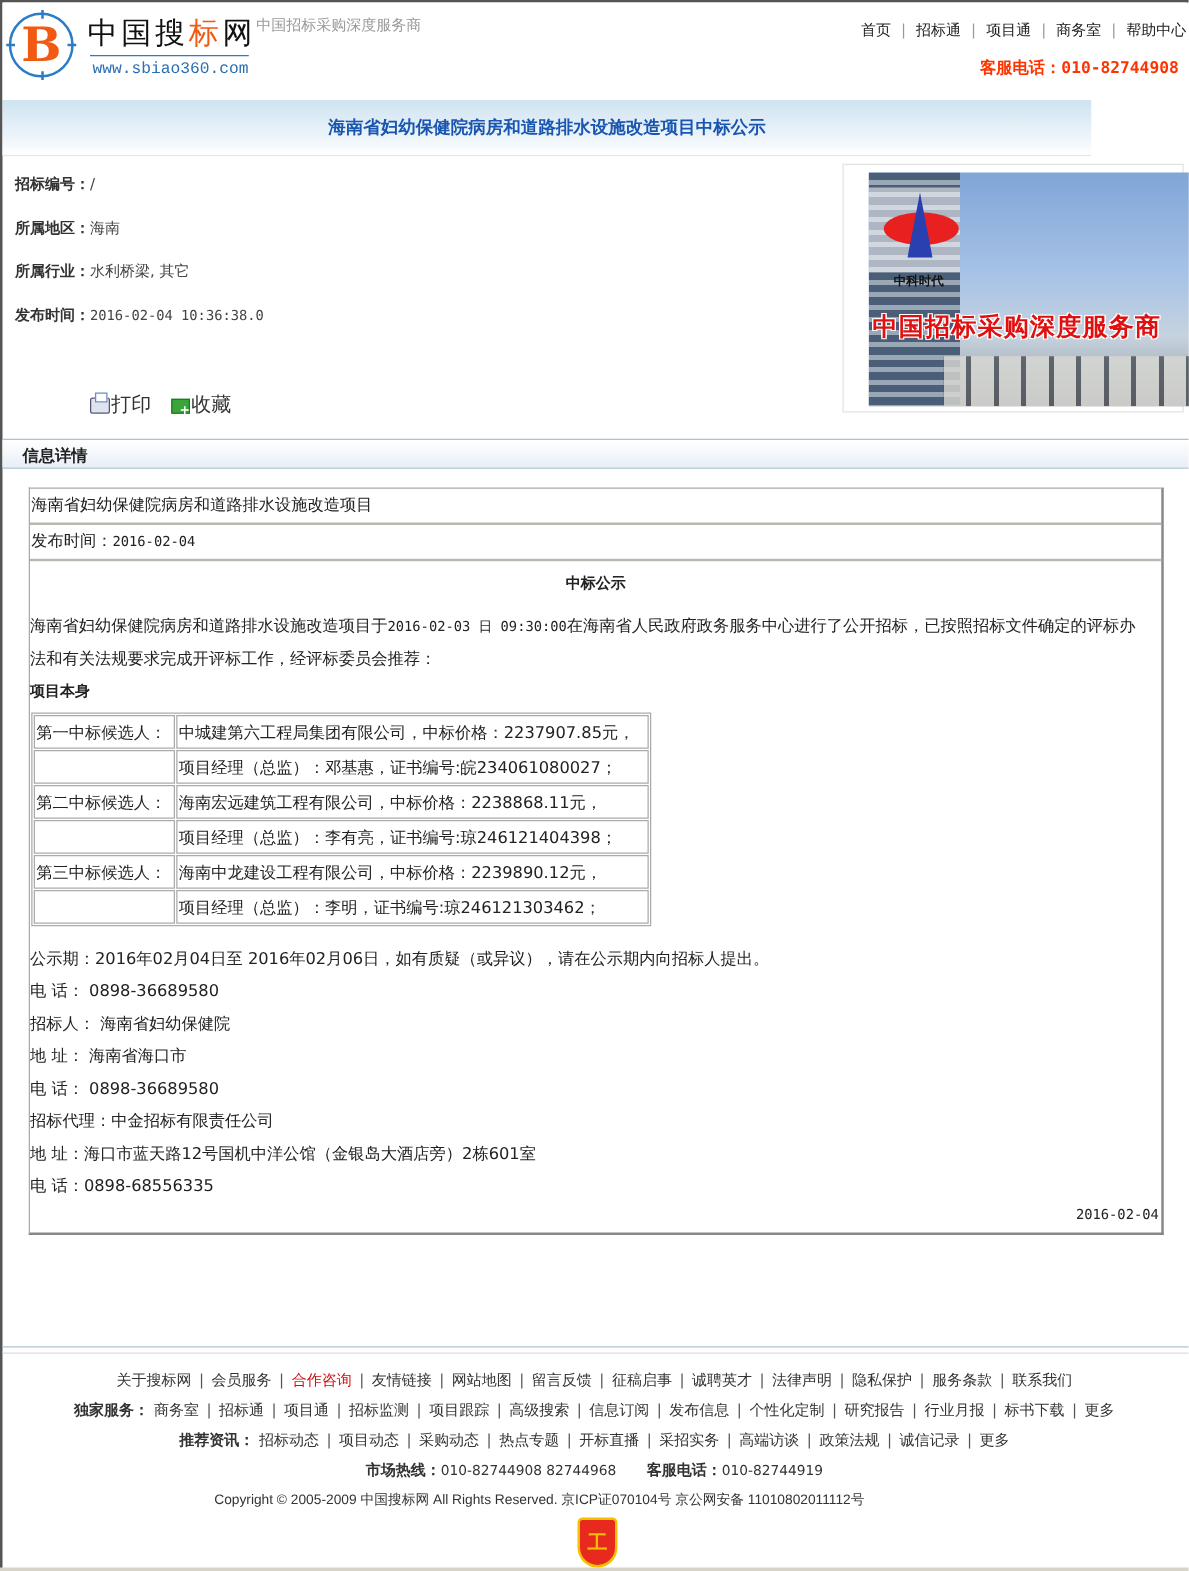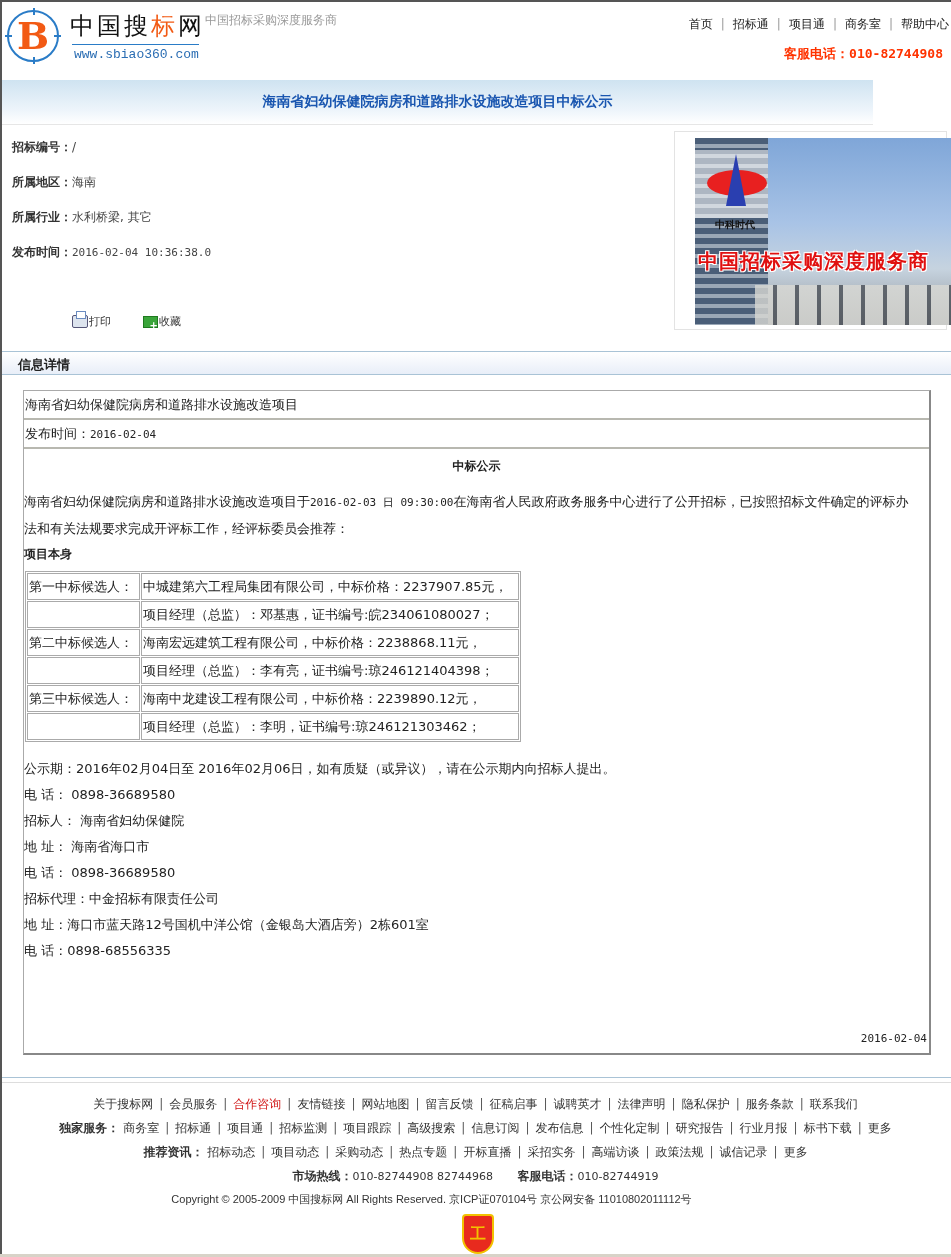--- a/index.html
+++ b/index.html
@@ -47,21 +47,21 @@
     display: flex; align-items: center; justify-content: center;
   }
   .title-bar h1 { font-size: 14px; font-weight: bold; color: #1a56b0; }
 
   
   .info { position: absolute; left: 12px; top: 138px; }
   .info-row { height: 35px; font-size: 12px; line-height: 18px; }
   .info-row .lbl { font-weight: bold; color: #333; }
   .info-row .val { color: #444; }
   .info-row .val.mono { font-family: "DejaVu Sans Mono", monospace; font-size: 11px; }
-  .actions { position: absolute; left: 72px; top: 314px; display: flex; gap: 32px; font-size: 11px; justify-content: flex-end; }
+  .actions { position: absolute; left: 72px; top: 314px; display: flex; gap: 16px; font-size: 16px; justify-content: flex-end; }
   .actions span.btn { display: flex; align-items: center; cursor: pointer; color: #333; }
   .print-icon { width: 16px; height: 13px; border: 1px solid #557; background: #dde4ee; border-radius: 2px; margin-right: 1px; position: relative; }
   .print-icon::before { content: ""; position: absolute; left: 3px; top: -5px; width: 8px; height: 6px; background: #fff; border: 1px solid #6b8cc0; }
   .fav-icon { width: 15px; height: 12px; background: #3aa53a; border: 1px solid #1f7a1f; margin-right: 1px; position: relative; }
   .fav-icon::after { content: "+"; position: absolute; right: -1px; bottom: -4px; color: #fff; font-weight: bold; font-size: 10px; }
 
   
   .ad-box {
     position: absolute; left: 674px; top: 131px; width: 273px; height: 199px;
     border: 1px solid #e3e3e3; background: #fff;
@@ -82,21 +82,21 @@
   
   .sec-head {
     position: absolute; left: 2px; top: 351px; width: 949px; height: 24px;
     border-top: 1px solid #a9c3d6; border-bottom: 1px solid #a9c3d6;
     background: linear-gradient(#ffffff, #e8eef8);
   }
   .sec-head span { position: absolute; left: 16px; top: 4px; font-size: 13px; font-weight: bold; color: #222; }
 
   
   .content {
-    position: absolute; left: 23px; top: 390px; width: 908px; height: 665px;
+    position: absolute; left: 23px; top: 390px; width: 908px; height: 598px;
     border: 1px solid #aaa; border-right: 2px solid #888; border-bottom: 2px solid #888;
     font-size: 12px; color: #222;
   }
   .crow { border-bottom: 2px solid #b8b8b0; padding-left: 1px; height: 29px; line-height: 27px; font-size: 13px; }
   .mono { font-family: "DejaVu Sans Mono", monospace; font-size: 11px; }
   .ann-title { text-align: center; font-weight: bold; font-size: 12px; margin-top: 9px; }
   .para { margin-top: 14px; line-height: 26px; font-size: 13px; padding-right: 16px; }
   .subhead { font-weight: bold; font-size: 12px; margin-top: 4px; }
   .cand-table { margin-top: 8px; margin-left: 1px; border-collapse: separate; border-spacing: 1px; border: 1px solid #aaa; font-size: 13px; }
   .cand-table td { border: 1px solid #aaa; height: 27px; padding: 0 1px; white-space: nowrap; }

